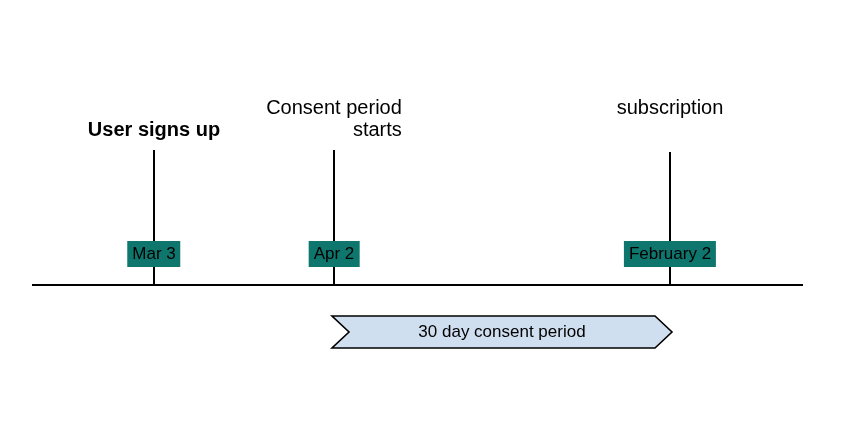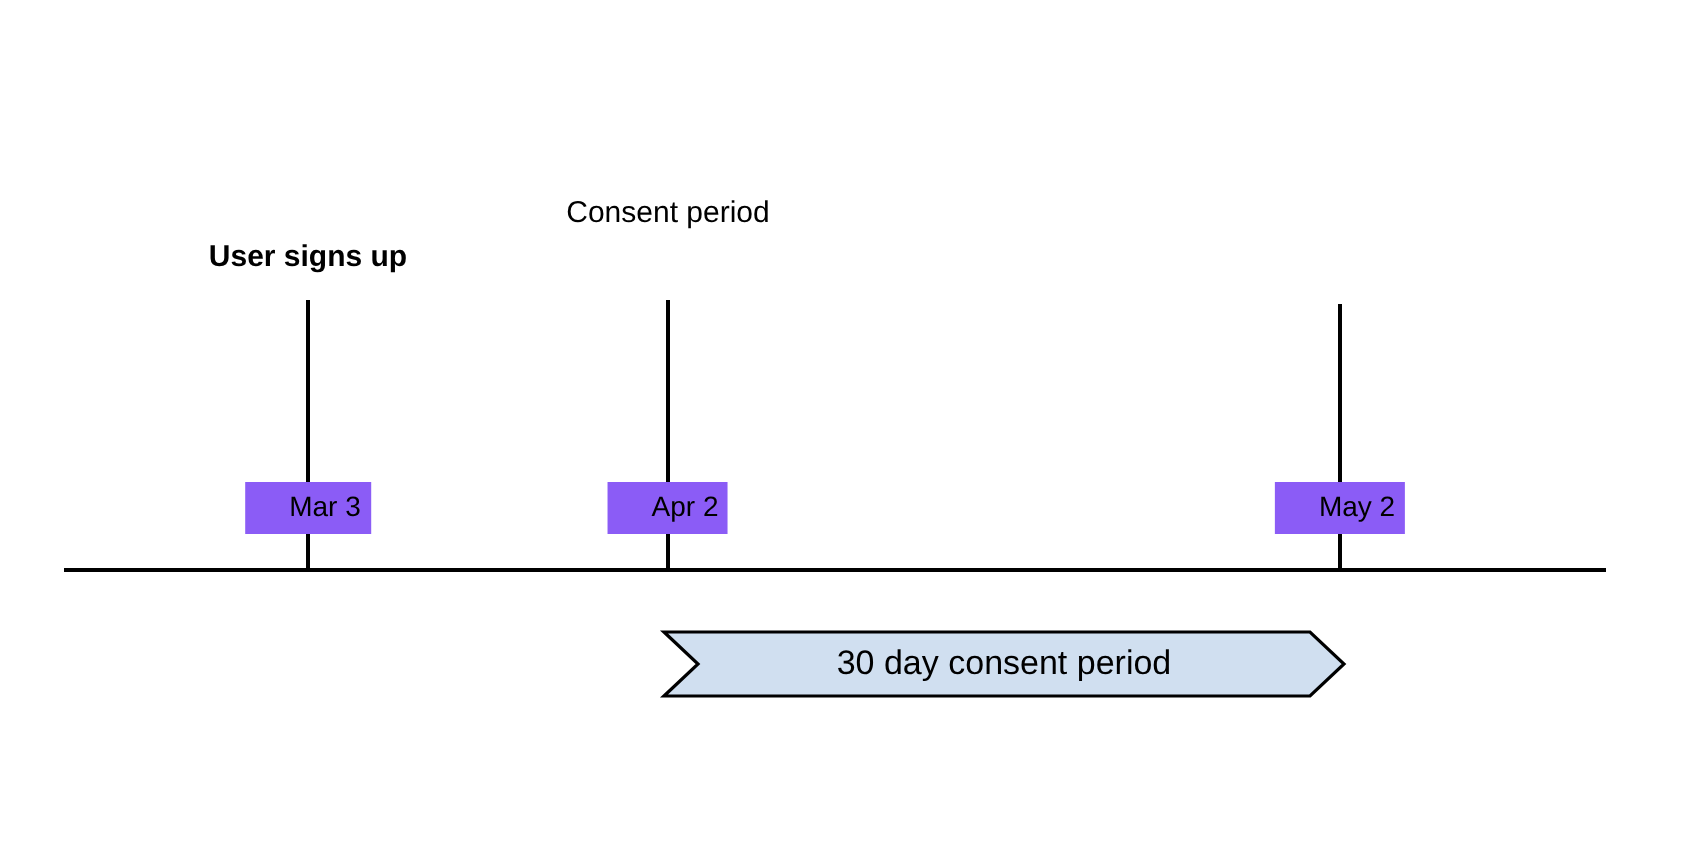--- a/index.html
+++ b/index.html
@@ -34,38 +34,38 @@
     position: absolute;
     top: 0;
     height: 426px;
     width: 0;
   }
   .event-label {
     position: absolute;
     transform: translateX(-50%);
     white-space: nowrap;
     text-align: right;
-    font-size: 15px;
+    font-size: 20px;
     line-height: 22px;
     color: #000000;
   }
   .tick-line {
     position: absolute;
     width: 2px;
     background: #000000;
     transform: translateX(-50%);
   }
   .date-chip {
     position: absolute;
     transform: translateX(-50%);
-    background: #8b5cf6;
+    background: #0f766e;
     color: #000000;
-    font-size: 14px;
+    font-size: 17px;
     line-height: 21px;
-    padding: 2px 5px 3px 22px;
+    padding: 2px 5px 3px 5px;
     white-space: nowrap;
   }
 
   
   .banner {
     position: absolute;
     left: 331px;
     top: 315px;
     width: 342px;
     height: 45px;
@@ -102,30 +102,32 @@
     <div class="event-label" style="top:118px;font-weight:bold;">
       <span>User signs up</span>
     </div>
     <div class="tick-line" style="top:150px; height:135px;"></div>
     <div class="date-chip" style="top:241px;">Mar 3</div>
   </div>
 
   <div class="event" style="left:334px;">
     <div class="event-label" style="top:96px;">
       <div>Consent period</div>
+      <div>starts</div>
     </div>
     <div class="tick-line" style="top:150px; height:135px;"></div>
     <div class="date-chip" style="top:241px;">Apr 2</div>
   </div>
 
   <div class="event" style="left:670px;">
     <div class="event-label" style="top:96px;">
+      <div>subscription</div>
     </div>
     <div class="tick-line" style="top:152px; height:133px;"></div>
-    <div class="date-chip" style="top:241px;">May 2</div>
+    <div class="date-chip" style="top:241px;">February 2</div>
   </div>
 
   <div class="banner">
     <svg viewBox="0 0 342 34" xmlns="http://www.w3.org/2000/svg">
       <polygon points="1,1 324,1 341,17 324,33 1,33 18,17" fill="#d0dff0" stroke="#000000" stroke-width="1.6" stroke-linejoin="miter"></polygon>
     </svg>
     <div class="banner-text">30 day consent period</div>
   </div>
 
 </div>

